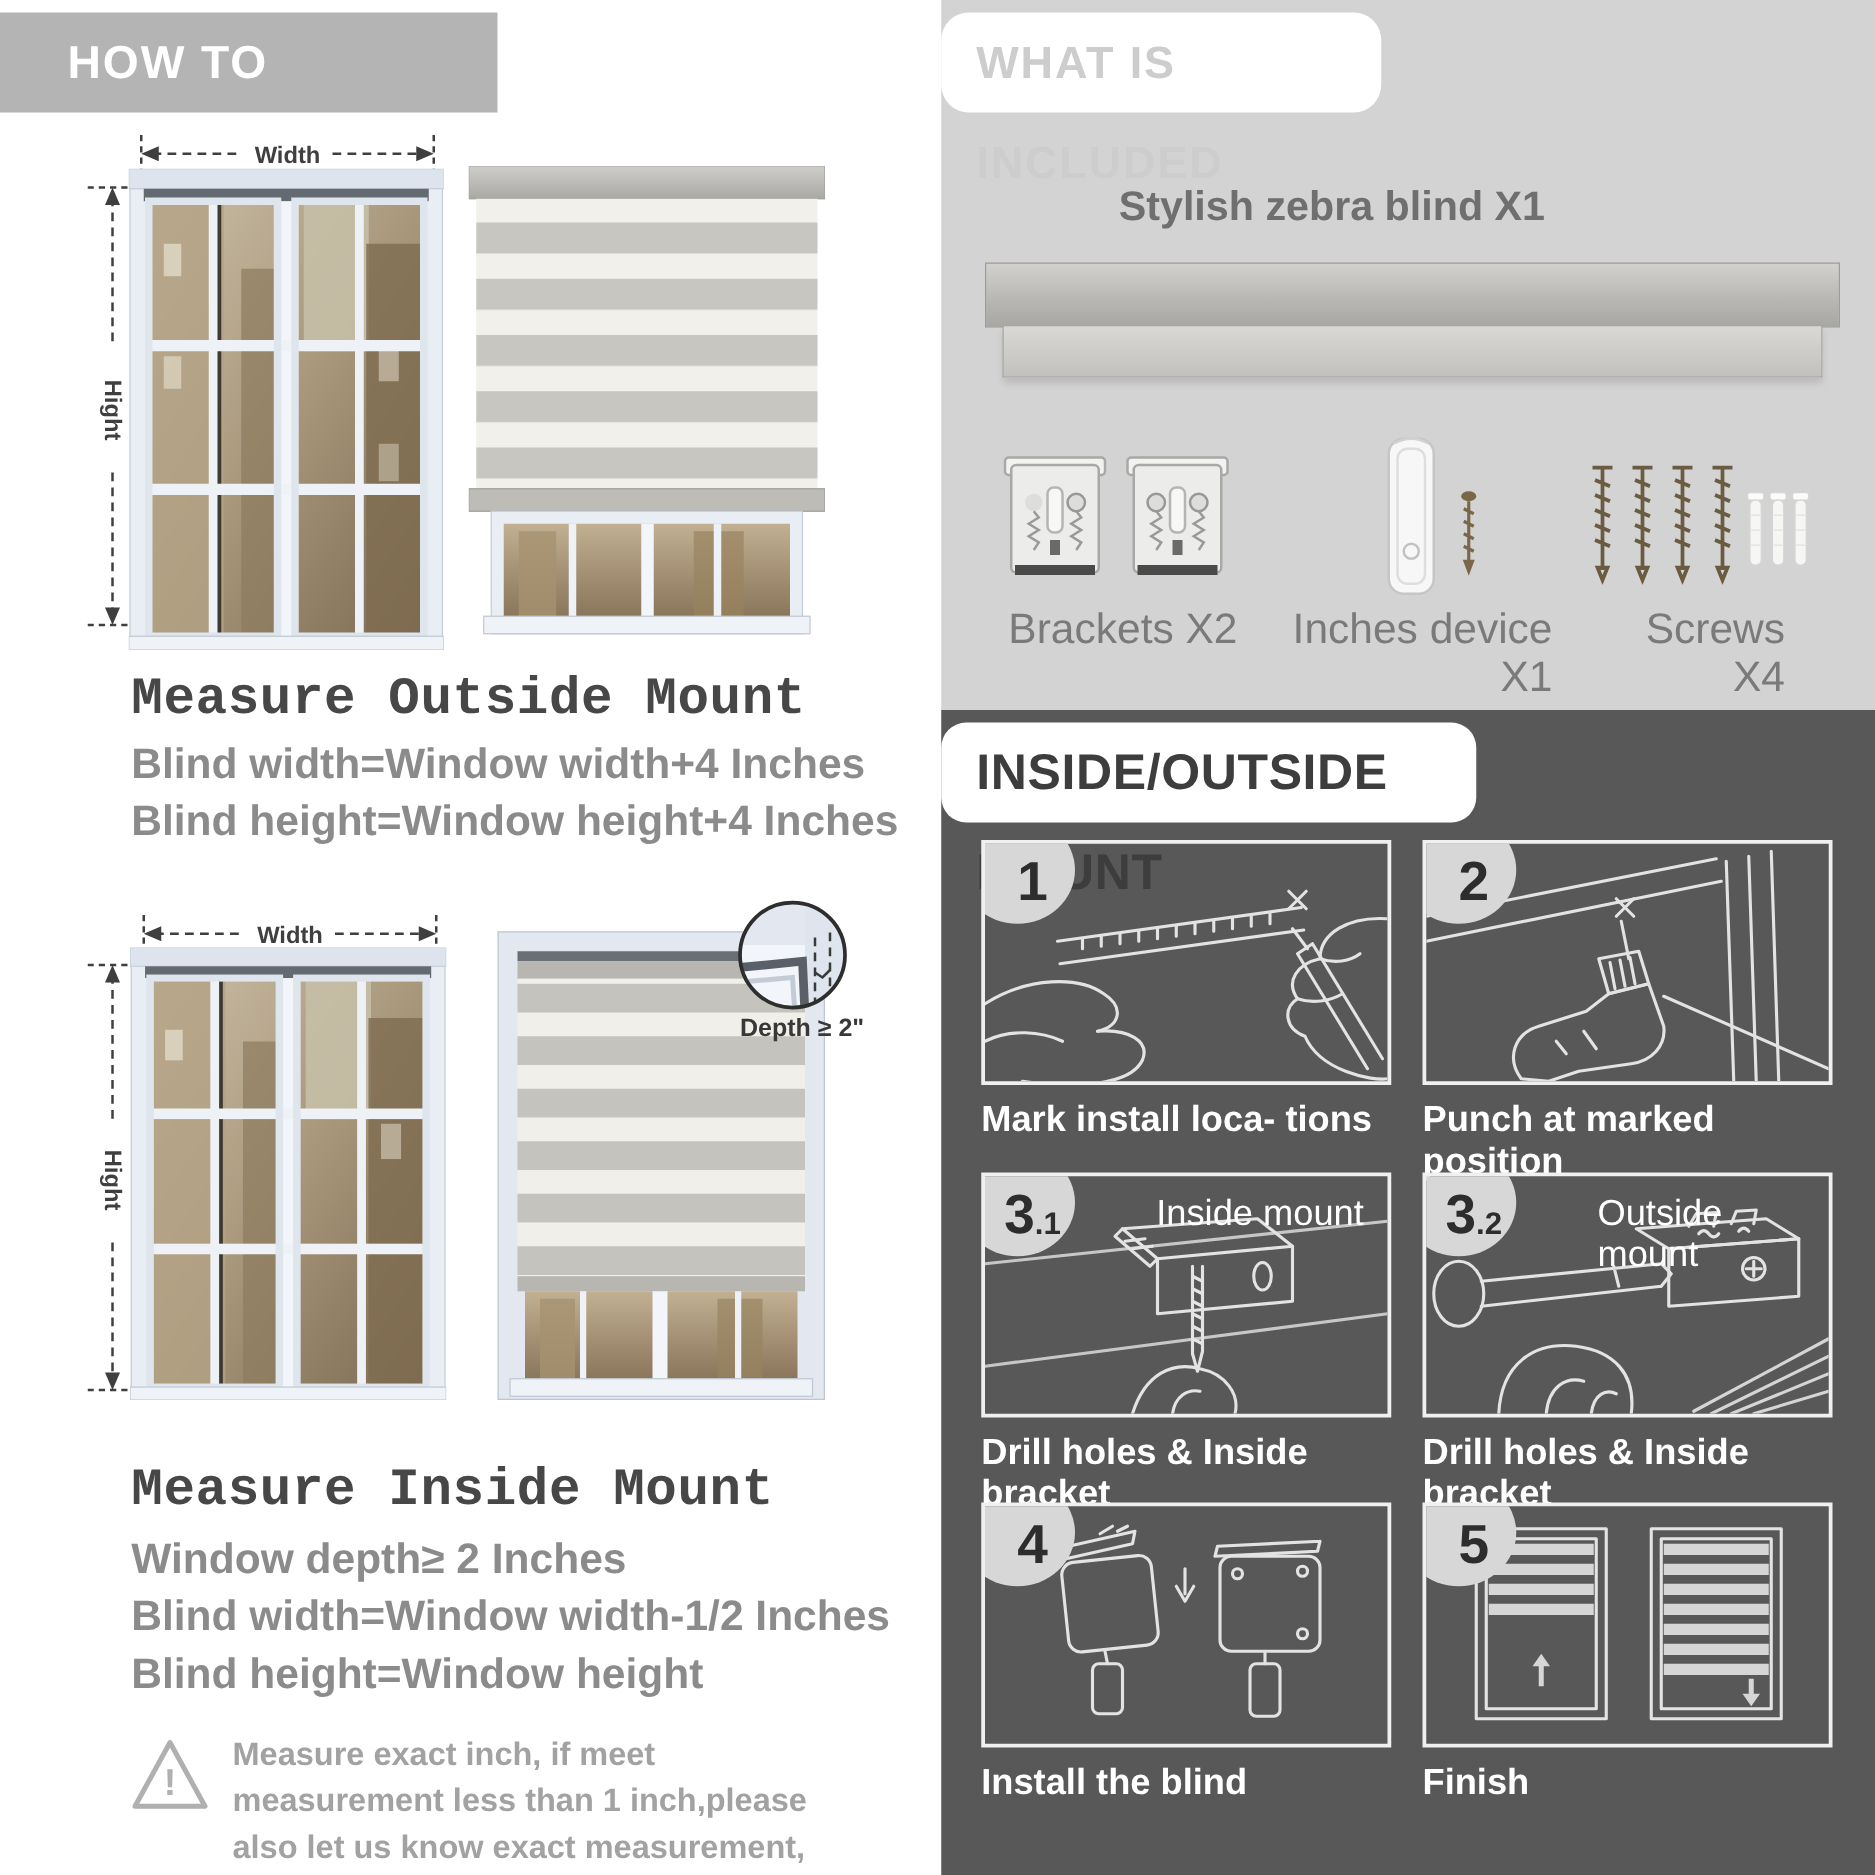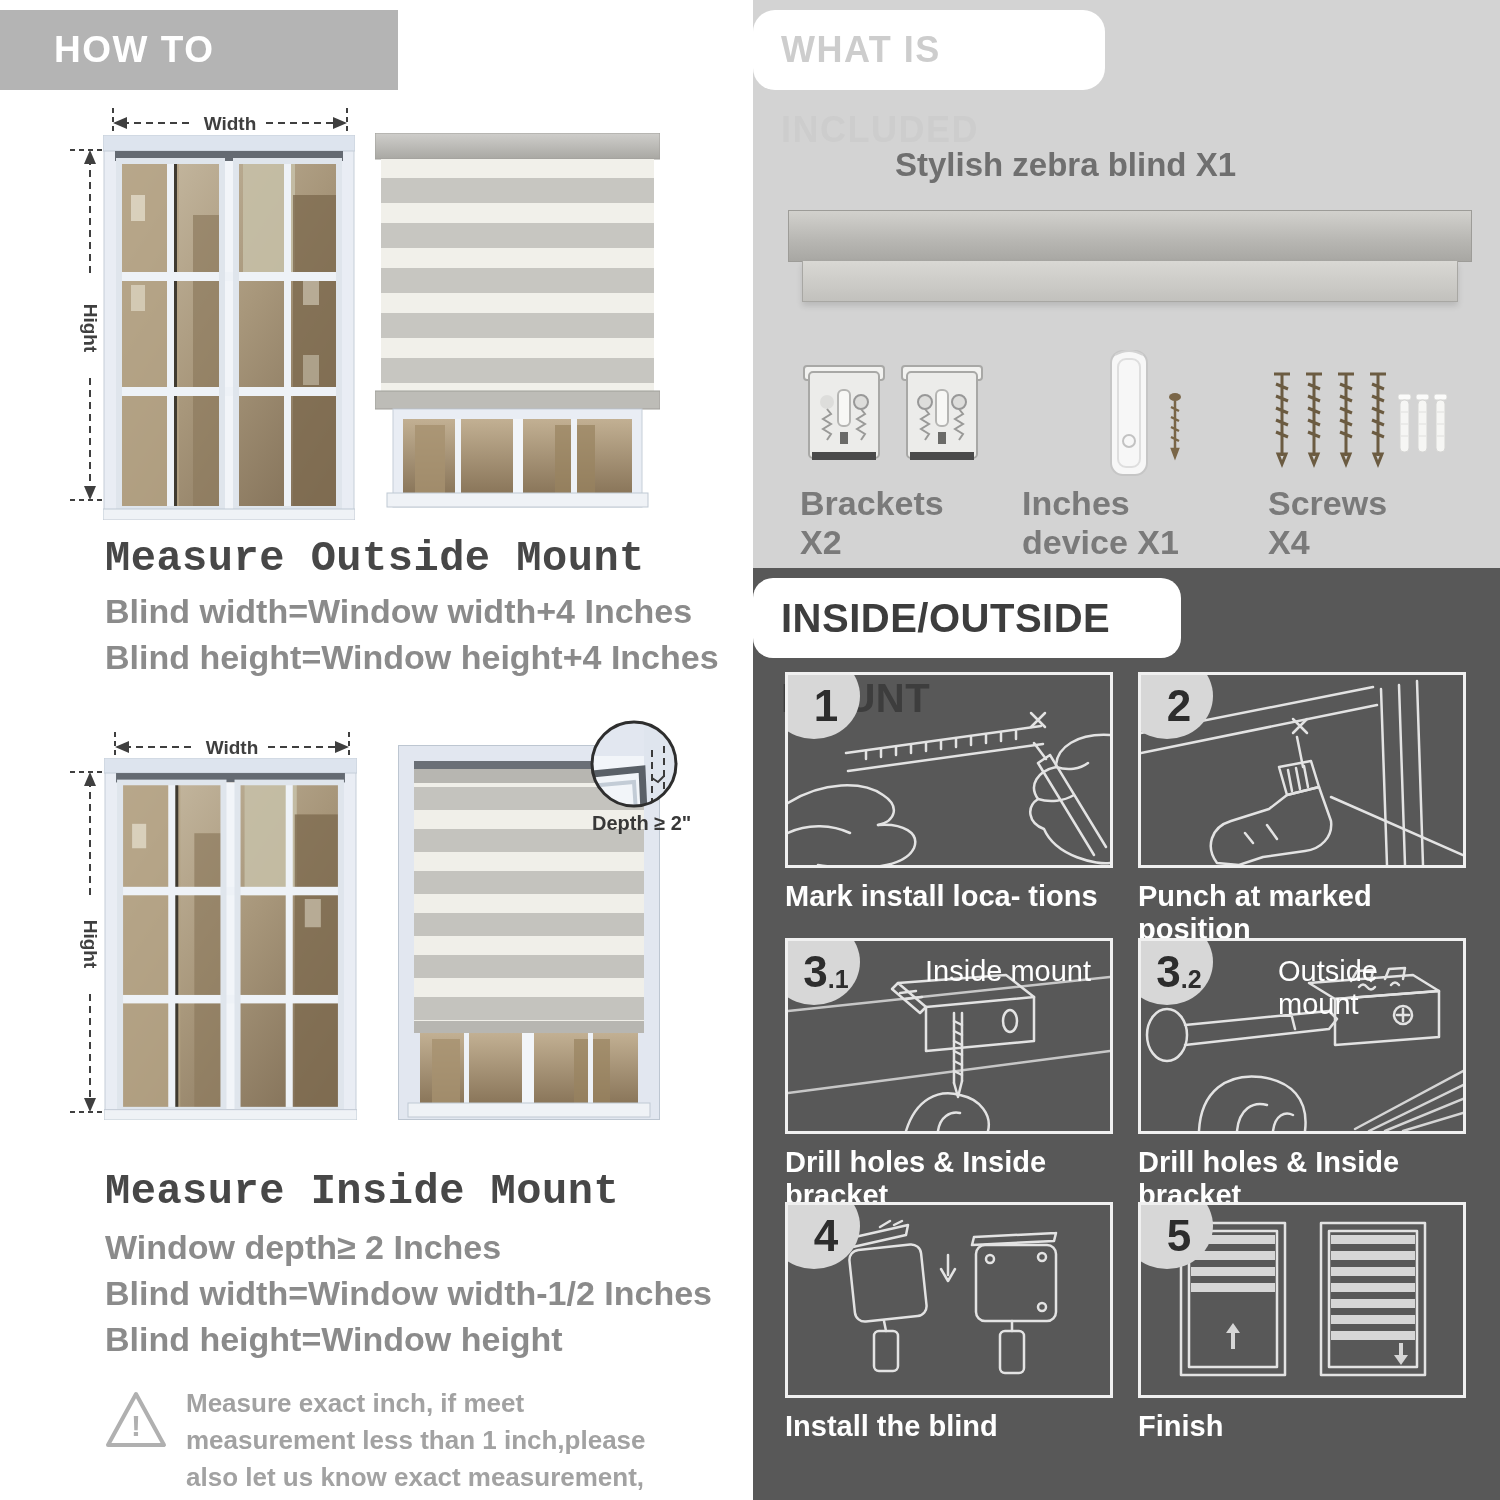--- a/index.html
+++ b/index.html
@@ -20,21 +20,21 @@
   .panel-light{left:753px;top:0;width:747px;height:568px;background:#d3d3d3;}
   .panel-dark{left:753px;top:568px;width:747px;height:932px;background:#585858;}
   .bar-included{left:753px;top:10px;width:352px;height:80px;background:#fff;border-radius:22px;
     color:#cdcdcd;font-size:36px;font-weight:bold;line-height:80px;padding-left:28px;
     box-sizing:border-box;letter-spacing:1.5px;}
   .bar-mount{left:753px;top:578px;width:428px;height:80px;background:#fff;border-radius:20px;
     color:#3d3d3d;font-size:40px;font-weight:bold;line-height:80px;padding-left:28px;
     box-sizing:border-box;letter-spacing:.5px;}
   .product-label{left:753px;top:146px;width:625px;text-align:center;color:#6f6f6f;
     font-size:33px;font-weight:bold;}
-  .item-label{color:#7a7a7a;font-size:34px;font-weight:bold;text-align:left;}
+  .item-label{color:#7a7a7a;font-size:34px;font-weight:normal;text-align:right;}
 
   .rail-main{left:788px;top:210px;width:682px;height:50px;
     background:linear-gradient(180deg,#d2d1cd,#b7b6b2 60%,#a8a7a3);border:1px solid #9d9c98;}
   .rail-sub{left:802px;top:261px;width:654px;height:40px;
     background:linear-gradient(180deg,#d9d8d4,#c2c1bd);border:1px solid #a8a7a3;border-top:none;
     box-shadow:0 4px 6px rgba(0,0,0,.12);}
 
   
   .step-box{width:328px;height:196px;border:3px solid #f0f0f0;box-sizing:border-box;
     position:absolute;overflow:hidden;}

